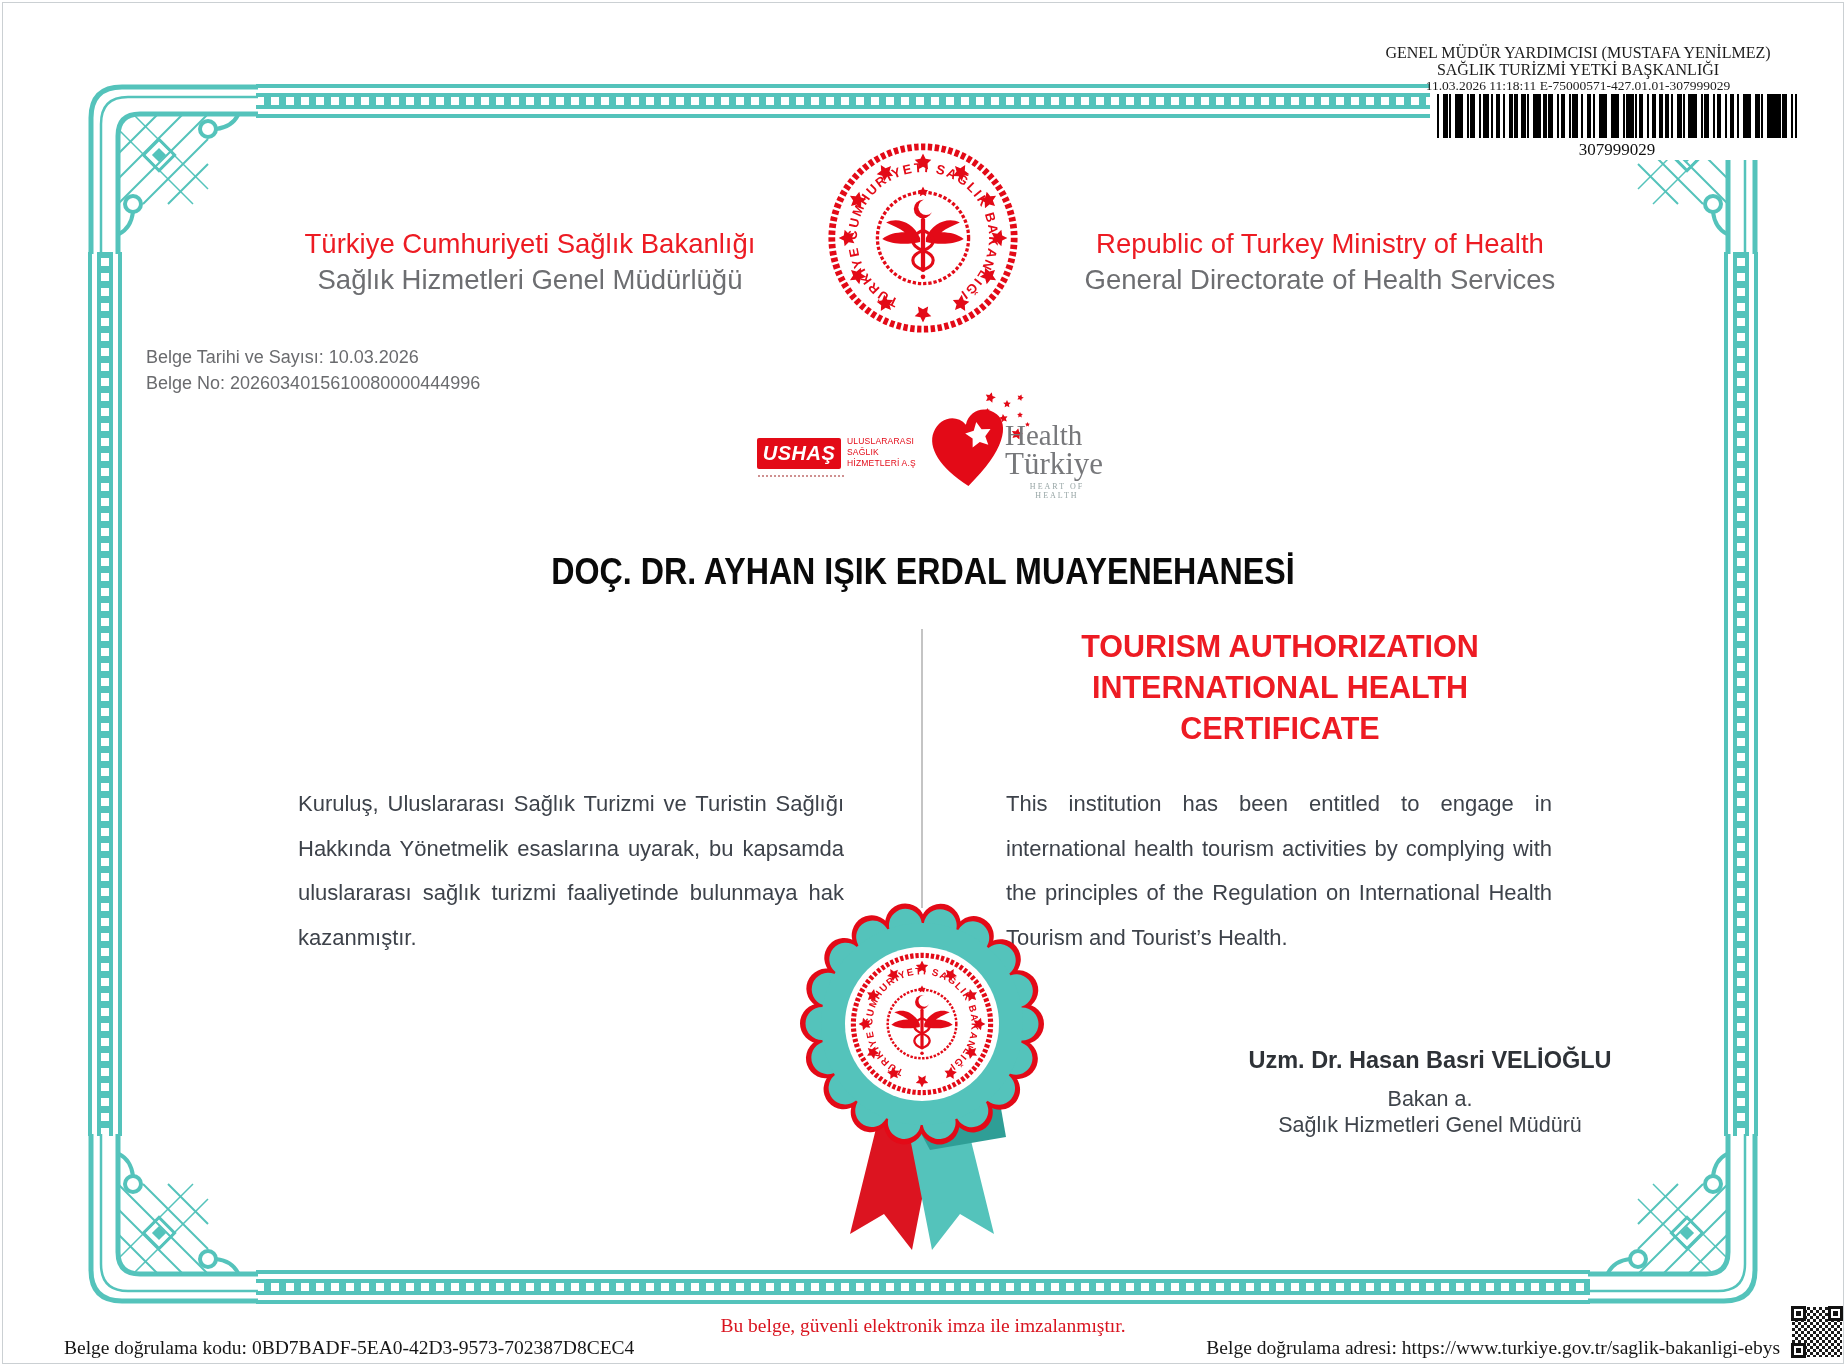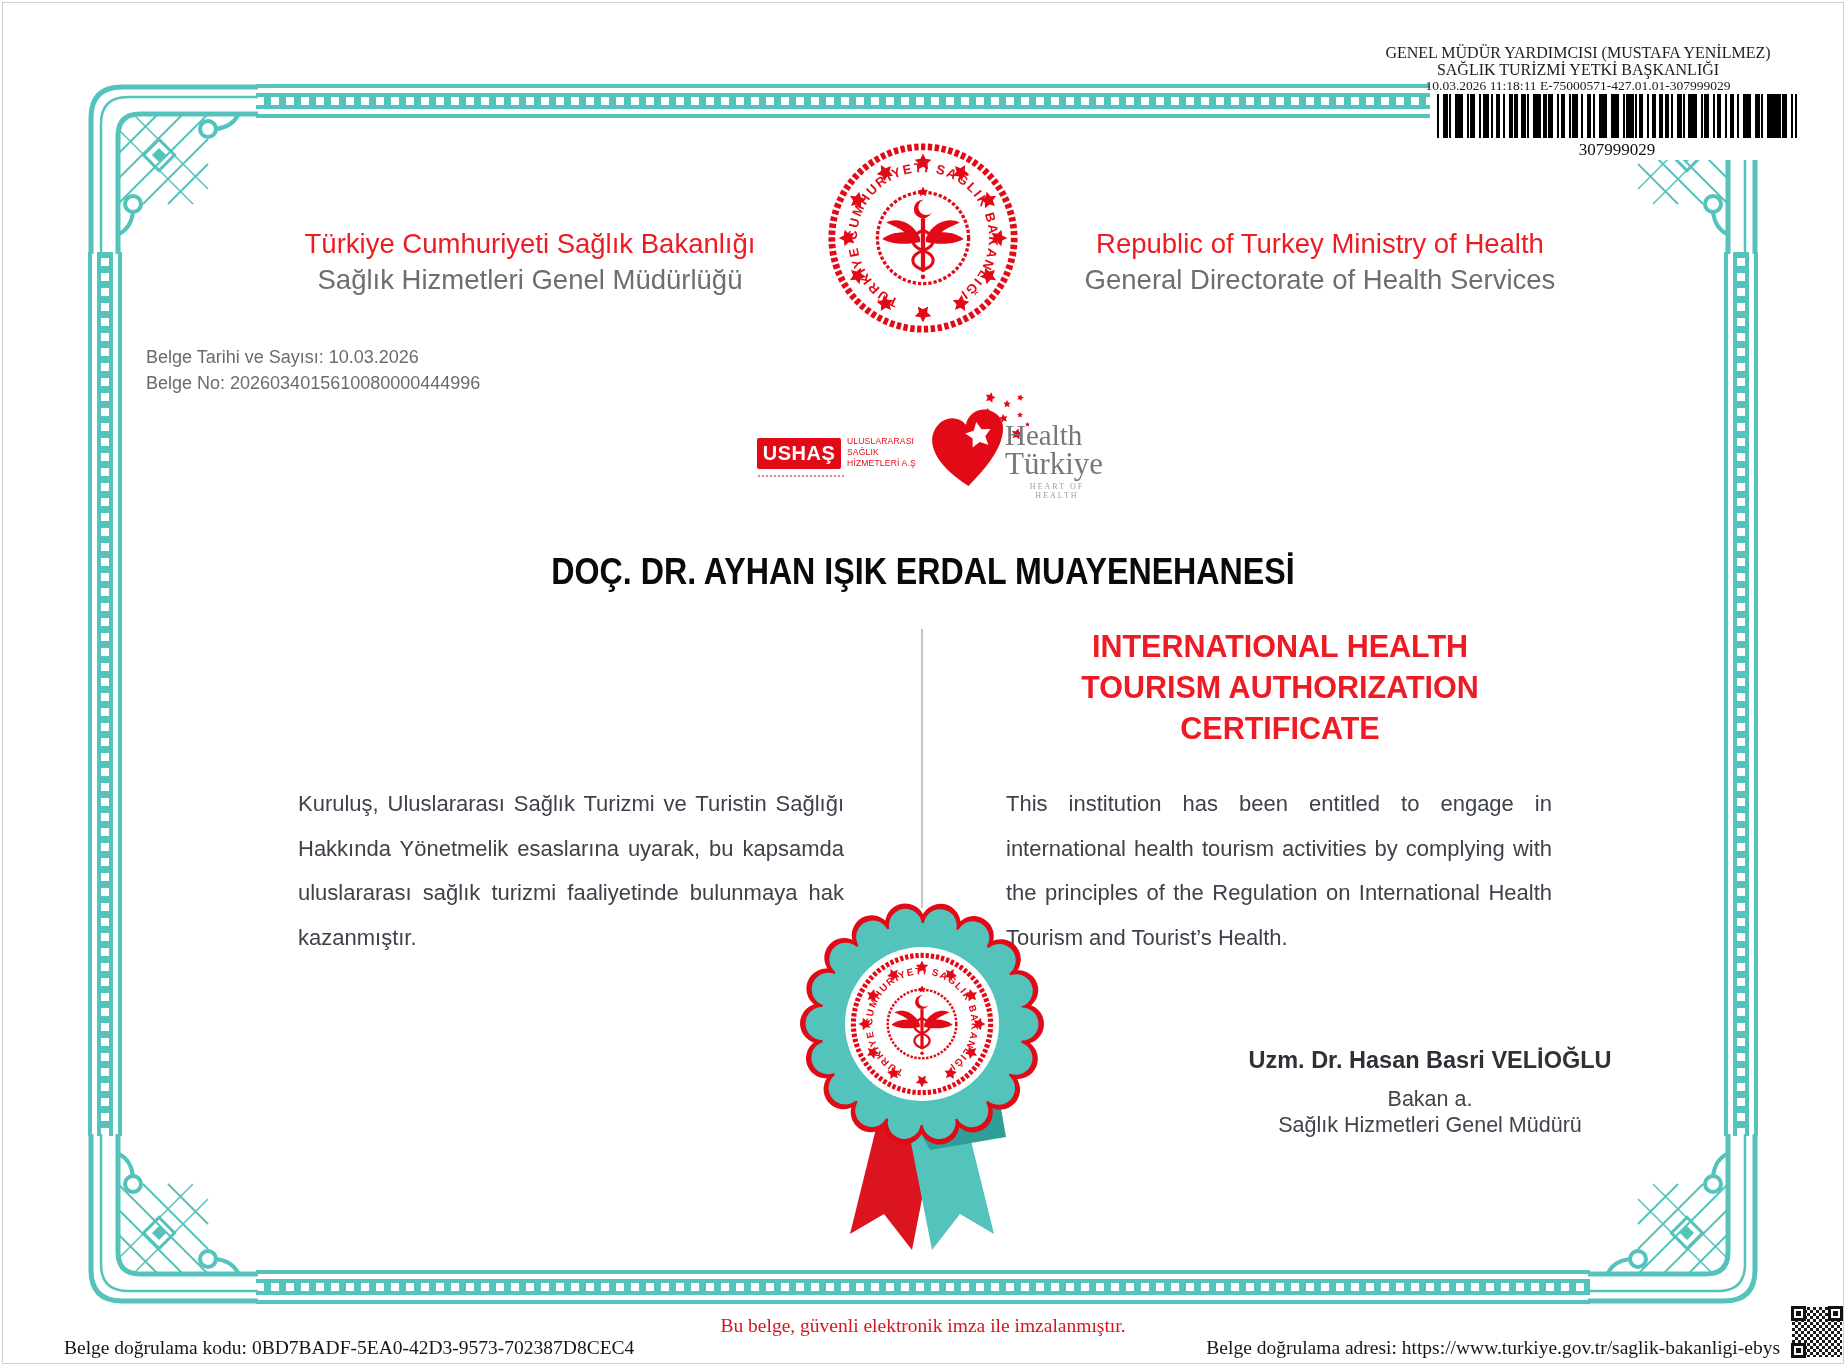--- a/index.html
+++ b/index.html
@@ -50,21 +50,21 @@
   .hdr-tr{left:250px;top:226px;}
   .hdr-en{left:1040px;top:226px;}
   .hdr .l1{color:#ed1b23;}
   .hdr .l2{color:#6d6e71;}
 
   .doc-info{left:146px;top:344px;font-size:18px;line-height:26px;color:#6a6b6e;z-index:2;}
 
   
   .logo-strip{left:755px;top:390px;width:360px;height:112px;z-index:2;}
   .ushas-box{position:absolute;left:2px;top:48px;width:84px;height:31px;background:#e30a17;border-radius:2px;
-     color:#fff;font-weight:bold;font-size:20px;text-align:center;line-height:31px;letter-spacing:.5px;}
+     color:#fff;font-weight:bold;font-style:italic;font-size:20px;text-align:center;line-height:31px;letter-spacing:.5px;}
   .ushas-side{position:absolute;left:92px;top:46px;color:#e30a17;font-size:8.5px;font-weight:normal;line-height:11px;letter-spacing:.2px;}
   .ushas-tag{position:absolute;left:3px;top:85px;width:86px;border-top:2px dotted #cf9090;}
   .ht-mark{position:absolute;left:170px;top:2px;width:126px;height:102px;}
   .ht-text{position:absolute;left:250px;top:32px;width:110px;font-family:"Liberation Serif",serif;color:#77787b;}
   .ht-w1{font-size:29px;line-height:27px;}
   .ht-w2{font-size:31px;line-height:30px;}
   .ht-sub{margin-top:3px;font-size:8px;letter-spacing:2px;color:#97a5a5;text-align:center;line-height:9px;width:104px;}
 
   
   .recipient{left:323px;top:551px;width:1200px;text-align:center;font-size:37px;font-weight:bold;color:#0a0a0a;
@@ -192,21 +192,21 @@
         <use href="#sym-corner"></use>
       </svg>
     <svg class="corner c-br">
         <use href="#sym-corner"></use>
       </svg>
   </div>
 
   <div class="abs stamp">
     <div class="stamp-line">GENEL MÜDÜR YARDIMCISI (MUSTAFA YENİLMEZ)</div>
     <div class="stamp-line">SAĞLIK TURİZMİ YETKİ BAŞKANLIĞI</div>
-    <div class="stamp-line s3">10.03.2026 11:18:11 E-75000571-427.01.01-307999029</div>
+    <div class="stamp-line s3">11.03.2026 11:18:11 E-75000571-427.01.01-307999029</div>
   </div>
   <div class="abs bc-cover"></div>
   <div class="abs barcode">
     <div class="bars"></div>
     <div class="barcode-num">307999029</div>
   </div>
 
   <svg class="abs seal-top" viewBox="0 0 200 200">
       <use href="#sym-seal" width="200" height="200"></use>
     </svg>
@@ -253,22 +253,22 @@
       <div class="ht-sub">
         <div>HEART OF</div>
         <div>HEALTH</div>
       </div>
     </div>
   </div>
 
   <div class="abs recipient">DOÇ. DR. AYHAN IŞIK ERDAL MUAYENEHANESİ</div>
 
   <div class="abs sec-title en-title">
+    <div>TOURISM AUTHORIZATION</div>
     <div>INTERNATIONAL HEALTH</div>
-    <div>TOURISM AUTHORIZATION</div>
     <div>CERTIFICATE</div>
   </div>
 
   <div class="abs divider"></div>
 
   <div class="abs body-par tr-body">Kuruluş, Uluslararası Sağlık Turizmi ve Turistin Sağlığı Hakkında Yönetmelik esaslarına uyarak, bu kapsamda uluslararası sağlık turizmi faaliyetinde bulunmaya hak kazanmıştır.</div>
   <div class="abs body-par en-body">This institution has been entitled to engage in international health tourism activities by complying with the principles of the Regulation on International Health Tourism and Tourist’s Health.</div>
 
   <svg class="abs rosette" viewBox="0 0 264 360">
     <g>

